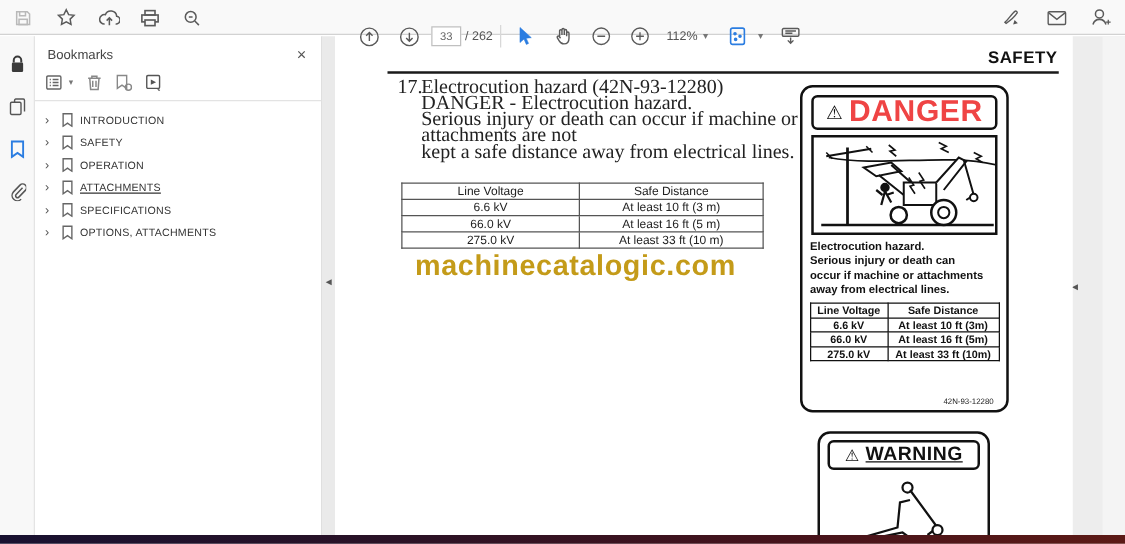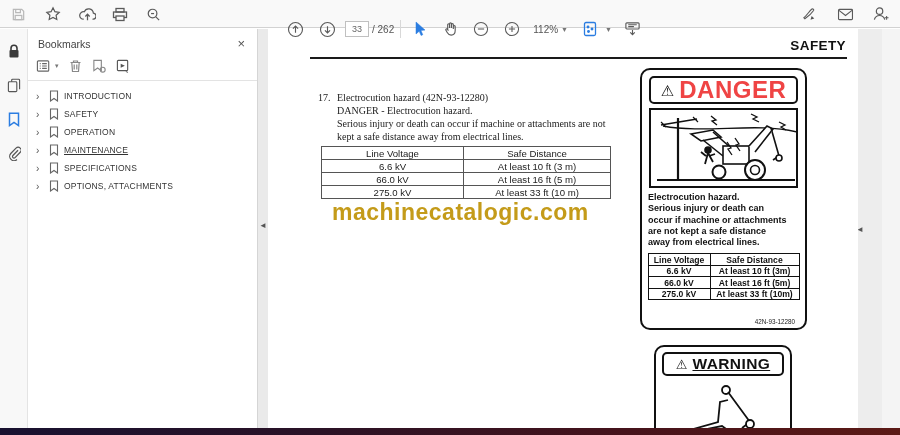--- a/index.html
+++ b/index.html
@@ -45,21 +45,21 @@
   #strip-right { position:absolute; left:858px; top:29px; width:42px; height:399px; background:#ededed; }
   #strip-right .inner { position:absolute; left:24px; top:0; width:18px; height:399px; background:#f4f4f4; }
   .collapse-arrow { position:absolute; font-size:8px; color:#555; }
 
   
   #doc { position:absolute; left:268px; top:29px; width:590px; height:399px;
     background:#fff; overflow:hidden; }
   #safety-hdr { position:absolute; left:460px; top:9px; width:118px; text-align:right;
     font-weight:bold; font-size:13.5px; letter-spacing:0.4px; color:#111; }
   #hdr-rule { position:absolute; left:42px; top:28px; width:537px; height:2.4px; background:#1a1a1a; }
-  .doc-serif { font-family:"Liberation Serif", serif; font-size:10px; color:#222; line-height:13px;margin-top:28px; }
+  .doc-serif { font-family:"Liberation Serif", serif; font-size:16px; color:#222; line-height:13px; }
   .doc-item { position:absolute; left:50px; }
   .doc-num { position:absolute; left:0; top:0; }
   .doc-body { margin-left:19px; }
 
   
   #doc-table { position:absolute; left:53px; top:117px; width:290px;
     border-collapse:collapse; font-size:9.6px; color:#222;
     font-family:"Liberation Sans", sans-serif; }
   #doc-table td { border:1px solid #555; text-align:center; height:13px; padding:0 2px; }
   #doc-table td.c1 { width:142px; }
@@ -293,21 +293,21 @@
       <svg width="10" height="12" viewBox="0 0 10 12" fill="none" stroke="#666" stroke-width="1.1">
           <path d="M1.5 1h7v10l-3.5-2.5L1.5 11z"></path>
         </svg>
       <span class="bm-label">OPERATION</span>
     </div>
     <div class="bm-item">
       <span class="bm-chev">›</span>
       <svg width="10" height="12" viewBox="0 0 10 12" fill="none" stroke="#666" stroke-width="1.1">
           <path d="M1.5 1h7v10l-3.5-2.5L1.5 11z"></path>
         </svg>
-      <span class="bm-label current">MAINTENANCE</span>
+      <span class="bm-label current">ATTACHMENTS</span>
     </div>
     <div class="bm-item">
       <span class="bm-chev">›</span>
       <svg width="10" height="12" viewBox="0 0 10 12" fill="none" stroke="#666" stroke-width="1.1">
           <path d="M1.5 1h7v10l-3.5-2.5L1.5 11z"></path>
         </svg>
       <span class="bm-label">SPECIFICATIONS</span>
     </div>
     <div class="bm-item">
       <span class="bm-chev">›</span>
@@ -392,21 +392,20 @@
         <path d="M76 32 l4 6 -3 1 4 6" stroke-width="1.3"></path>
         <path d="M84 28 l4 6 -3 1 4 6" stroke-width="1.3"></path>
         <circle cx="57" cy="40" r="3" fill="#111"></circle>
         <path d="M57 43 L54 54 M57 43 L62 52 M55 46 L50 42 M58 46 L64 44" stroke-width="1.8"></path>
       </svg>
     </div>
     <div id="danger-text">
       <div>Electrocution hazard.</div>
       <div>Serious injury or death can</div>
       <div>occur if machine or attachments</div>
-      <div>are not kept a safe distance</div>
       <div>away from electrical lines.</div>
     </div>
     <table id="danger-table">
       <tbody>
         <tr>
           <td class="c1">Line Voltage</td>
           <td>Safe Distance</td>
         </tr>
         <tr>
           <td class="c1">6.6 kV</td>

